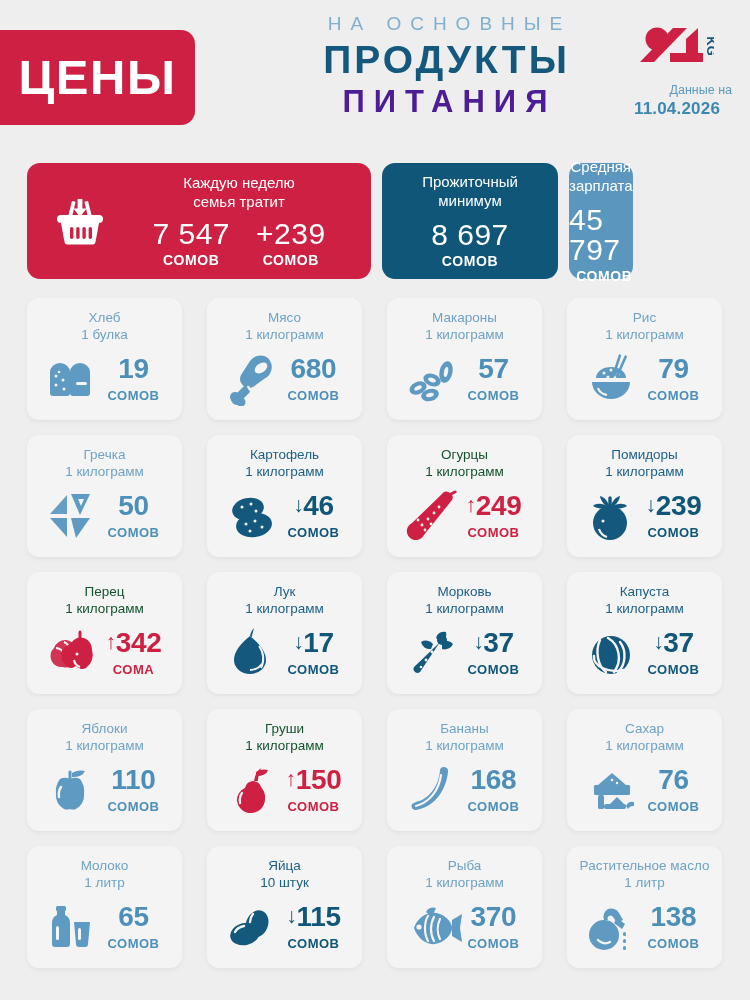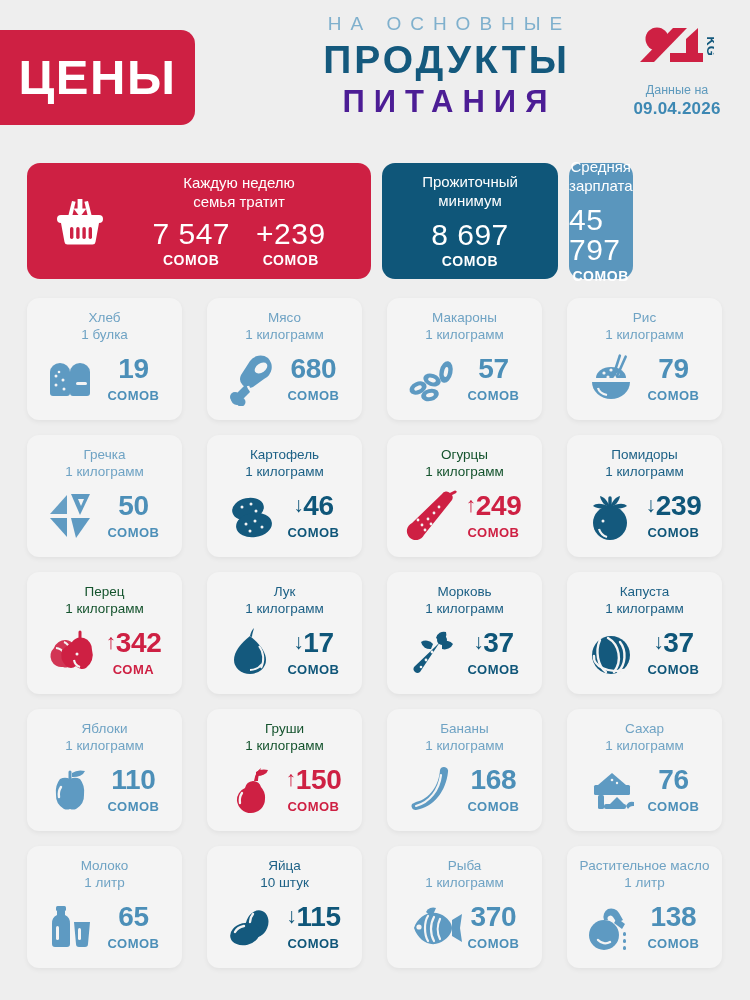--- a/index.html
+++ b/index.html
@@ -84,20 +84,21 @@
     height: 44px;
     display: flex;
     align-items: flex-start;
     justify-content: center;
   }
   #date-label {
     color: #5e9abd;
     font-size: 12.5px;
     margin-top: 12px;
     line-height: 1.35;
+    text-align: right;
   }
   #date-value {
     color: #3d88b3;
     font-size: 17px;
     font-weight: bold;
     line-height: 1.2;
     letter-spacing: .2px;
   }
 
   
@@ -161,21 +162,21 @@
     display: flex;
     flex-direction: column;
     align-items: center;
     justify-content: center;
   }
   #sum-salary {
     flex: 1;
     background: #5a96bd;
     display: flex;
     flex-direction: column;
-    align-items: center;
+    align-items: flex-end;
     justify-content: center;
   }
   .sum-caption {
     font-size: 15px;
     line-height: 1.25;
     text-align: center;
     margin-bottom: 9px;
   }
 
   
@@ -283,21 +284,21 @@
         <g fill="#ce2043">
           <circle cx="17" cy="13" r="11.5"></circle>
           <path d="M33 2 L47 2 L14 36 L0 36 Z"></path>
           <path d="M30 36 L63 36 L63 27 L30 27 Z"></path>
           <path d="M46 13 L58 2 L58 36 L46 36 Z"></path>
         </g>
         <text x="70" y="20" transform="rotate(90 70 20)" fill="#14597d" font-family="Liberation Sans, sans-serif" font-size="13" font-weight="bold" text-anchor="middle" dominant-baseline="middle">KG</text>
       </svg>
     </div>
     <div id="date-label">Данные на</div>
-    <div id="date-value">09.04.2026</div>
+    <div id="date-value">11.04.2026</div>
   </div>
 </div>
 
 <div id="summary">
 
   <div class="sum-card" id="sum-basket">
     <div id="basket-icon">
       <svg width="56" height="56" viewBox="0 0 56 56" aria-hidden="true">
         <g fill="#ffffff">
           <path d="M16 24 L20 8 L23.6 8.8 L20 24 Z"></path>

